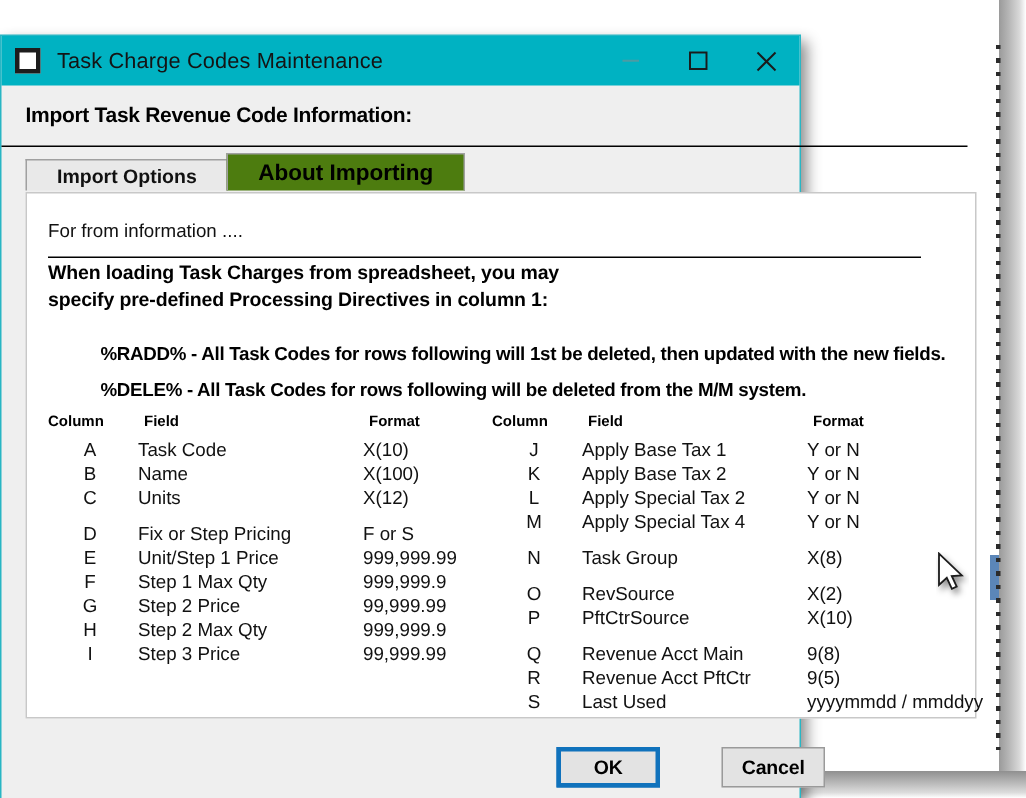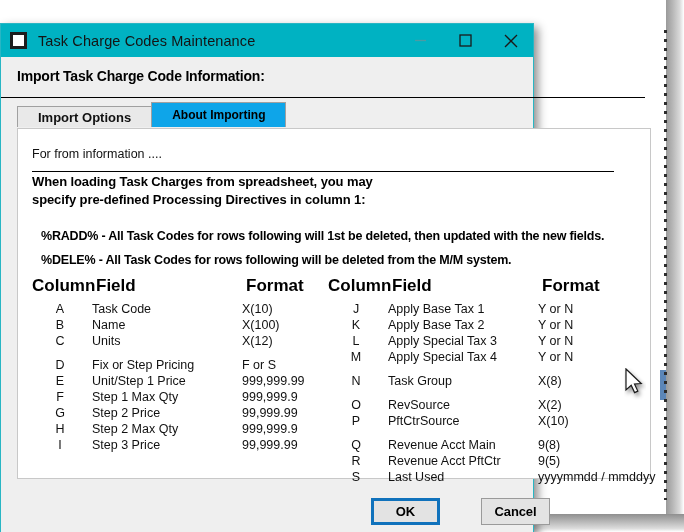--- a/index.html
+++ b/index.html
@@ -157,27 +157,27 @@
     background: #efefef;
     border: 1px solid #a0a0a0;
     border-bottom: none;
     white-space: nowrap;
   }
   .tab.inactive {
     background: #e9e9e9;
     color: #111;
   }
   .tab.active {
-    background: #0ea5e9;
+    background: #4d7c0f;
     height: 25px;
     margin-left: -1px;
     border-color: #a0a0a0;
     position: relative;
     z-index: 4;
-    font-size: 12px;
+    font-size: 15px;
   }
 
   
   #panel {
     position: absolute;
     left: 16px;
     top: 104px;
     width: 634px;
     height: 351px;
     background: #ffffff;
@@ -207,21 +207,21 @@
     top: 44px;
     font-size: 13px;
     font-weight: bold;
     color: #000;
     line-height: 18px;
     letter-spacing: -0.1px;
   }
 
   .directive {
     position: absolute;
-    left: 23px;
+    left: 49px;
     font-size: 12.5px;
     font-weight: bold;
     color: #000;
     letter-spacing: -0.2px;
     white-space: nowrap;
   }
   .directive.d1 { top: 100px; }
   .directive.d2 { top: 124px; }
 
   
@@ -230,21 +230,21 @@
     top: 147px;
     font-size: 12.5px;
     color: #111;
   }
   .ftable.left  { left: 10px;  width: 290px; }
   .ftable.right { left: 306px; width: 310px; }
 
   .ftable .hrow {
     display: flex;
     font-weight: bold;
-    font-size: 17px;
+    font-size: 10px;
     color: #000;
     margin-bottom: 5px;
     align-items: flex-end;
   }
   .ftable .row {
     display: flex;
     line-height: 16px;
     white-space: nowrap;
   }
   .ftable .row.gap { margin-top: 8px; }
@@ -333,21 +333,21 @@
       <div class="win-btn">
         <svg width="14" height="14" viewBox="0 0 14 14">
           <line x1="1" y1="1" x2="13" y2="13" stroke="currentColor" stroke-width="1.3"></line>
           <line x1="13" y1="1" x2="1" y2="13" stroke="currentColor" stroke-width="1.3"></line>
         </svg>
       </div>
     </div>
   </div>
 
   <div id="header-band">
-    <div id="header-title">Import Task Charge Code Information:</div>
+    <div id="header-title">Import Task Revenue Code Information:</div>
     <div id="header-rule"></div>
   </div>
 
   <div id="tabstrip">
     <div class="tab inactive">Import Options</div>
     <div class="tab active">About Importing</div>
   </div>
 
   <div id="panel">
     <div class="fyi">For from information ....</div>
@@ -428,21 +428,21 @@
             <div class="c-fld">Apply Base Tax 1</div>
             <div class="c-fmt">Y or N</div>
           </div>
           <div class="row">
             <div class="c-col">K</div>
             <div class="c-fld">Apply Base Tax 2</div>
             <div class="c-fmt">Y or N</div>
           </div>
           <div class="row">
             <div class="c-col">L</div>
-            <div class="c-fld">Apply Special Tax 3</div>
+            <div class="c-fld">Apply Special Tax 2</div>
             <div class="c-fmt">Y or N</div>
           </div>
           <div class="row">
             <div class="c-col">M</div>
             <div class="c-fld">Apply Special Tax 4</div>
             <div class="c-fmt">Y or N</div>
           </div>
           <div class="row gap">
             <div class="c-col">N</div>
             <div class="c-fld">Task Group</div>

